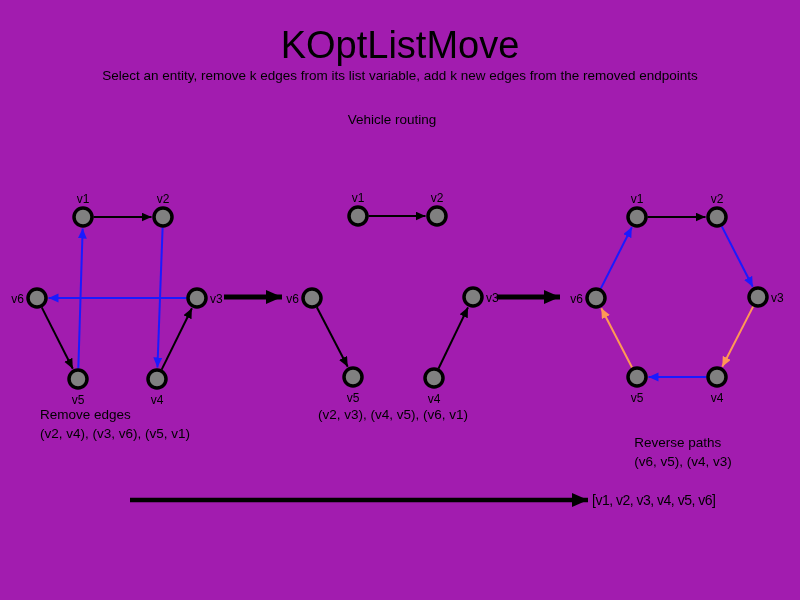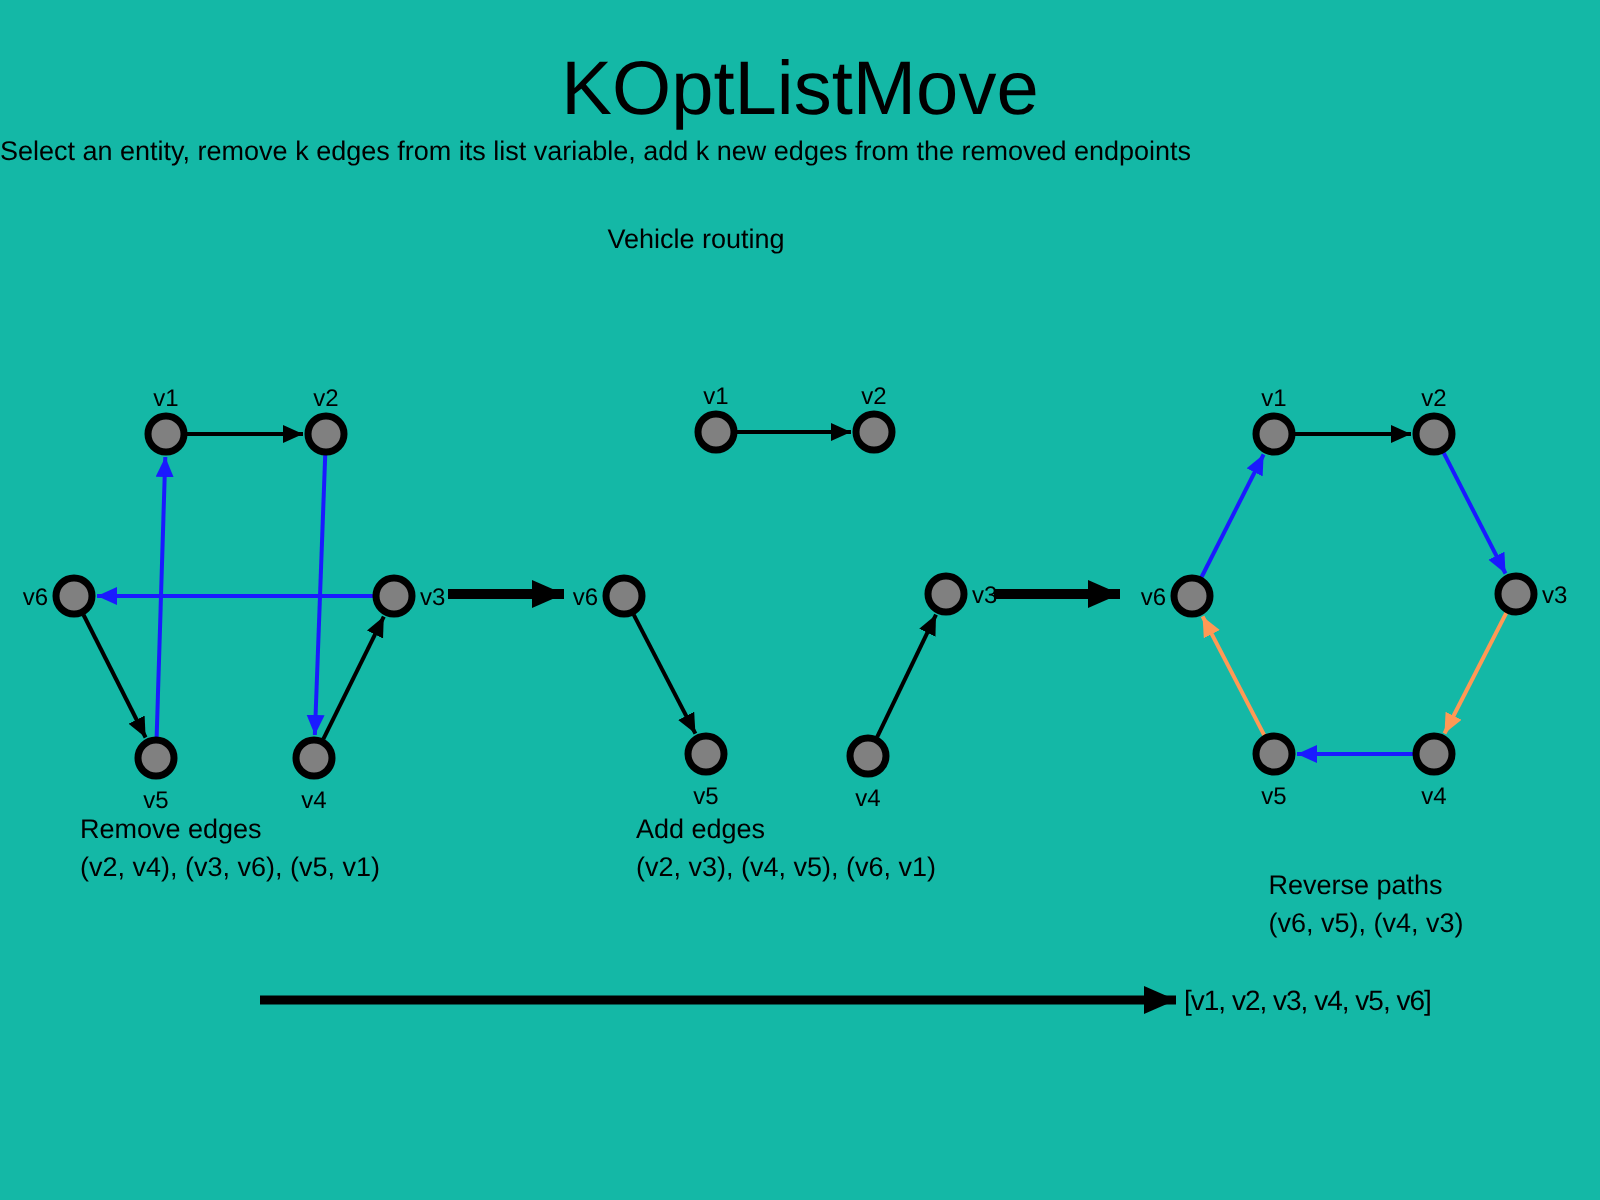--- a/index.html
+++ b/index.html
@@ -1,21 +1,21 @@
 <!DOCTYPE html>
 <html><head>
 <meta charset="utf-8">
 <style>
   html,body{margin:0;padding:0;background:#ffffff;}
-  .canvas{position:relative;width:800px;height:600px;background:#14b8a6;overflow:hidden;
+  .canvas{position:relative;width:800px;height:600px;background:#a21caf;overflow:hidden;
           font-family:"Liberation Sans",sans-serif;color:#000;}
   .abs{position:absolute;}
   .title{top:24px;left:0;width:800px;text-align:center;font-size:38px;line-height:42px;}
-  .subtitle{top:67px;left:0;width:800px;font-size:13.5px;line-height:17px;}
-  .context{top:111px;left:0;width:696px;text-align:center;font-size:13.5px;line-height:17px;}
+  .subtitle{top:67px;left:0;width:800px;text-align:center;font-size:13.5px;line-height:17px;}
+  .context{top:111px;left:0;width:696px;text-align:center;font-size:13.5px;line-height:17px;padding-left:44px;}
   .caption{top:405px;transform:translateX(-50%);font-size:13.5px;line-height:19px;white-space:nowrap;}
   .cap1{left:115px;} .cap2{left:393px;} .cap3{left:683px;margin-top:28px;}
   .seq{top:491px;font-size:14px;line-height:18px;letter-spacing:-0.5px;white-space:nowrap;}
   .seq-before{left:23px;} .seq-after{left:592px;}
   #diagram{position:absolute;left:0;top:0;}
   .nlabel{font-family:"Liberation Sans",sans-serif;font-size:12px;fill:#000;}
 </style>
 </head>
 <body>
 
@@ -94,21 +94,20 @@
       <line x1="224" y1="297" x2="282" y2="297" stroke="#000" stroke-width="5" marker-end="url(#arr-big)"></line>
       <line x1="497" y1="297" x2="560" y2="297" stroke="#000" stroke-width="5" marker-end="url(#arr-big)"></line>
       <line x1="130" y1="500" x2="588" y2="500" stroke="#000" stroke-width="4.5" marker-end="url(#arr-big)"></line>
     </svg>
 
   <div class="abs caption cap1">
     <div>Remove edges</div>
     <div>(v2, v4), (v3, v6), (v5, v1)</div>
   </div>
   <div class="abs caption cap2">
-    <div>Add edges</div>
     <div>(v2, v3), (v4, v5), (v6, v1)</div>
   </div>
   <div class="abs caption cap3">
     <div>Reverse paths</div>
     <div>(v6, v5), (v4, v3)</div>
   </div>
 
   <div class="abs seq seq-after">[v1, v2, v3, v4, v5, v6]</div>
 
 </div>

